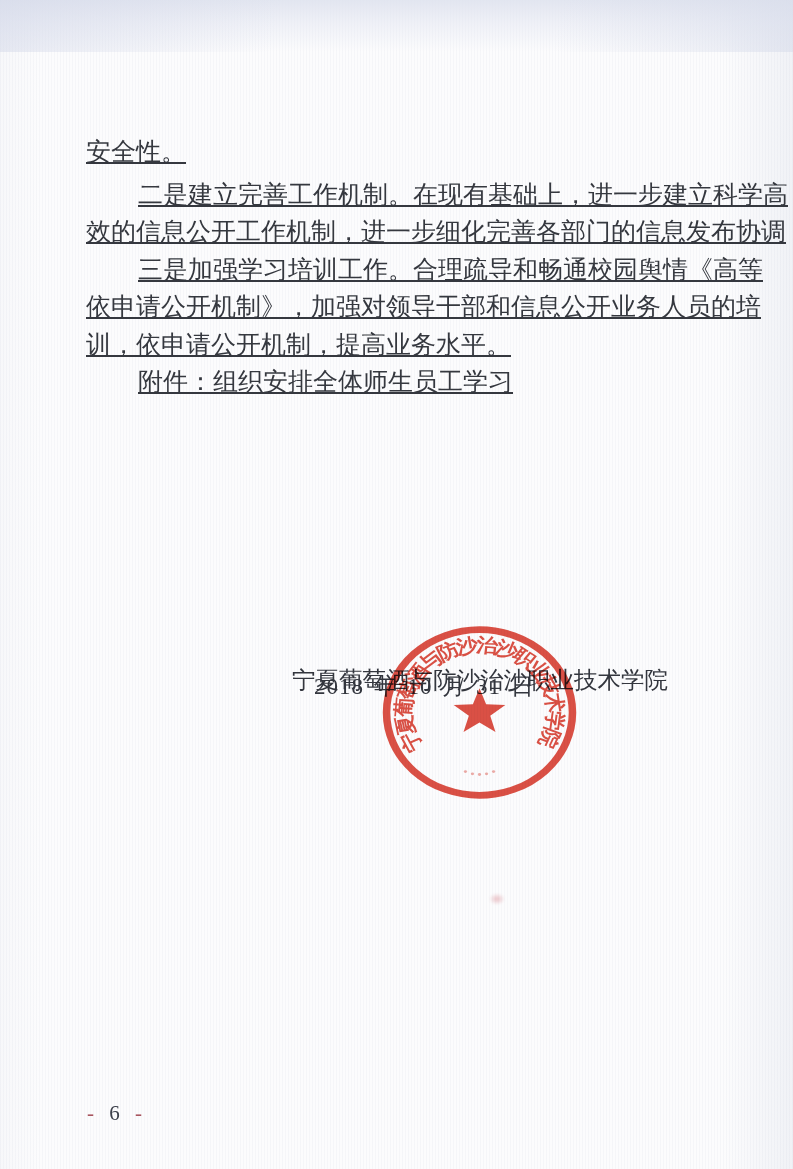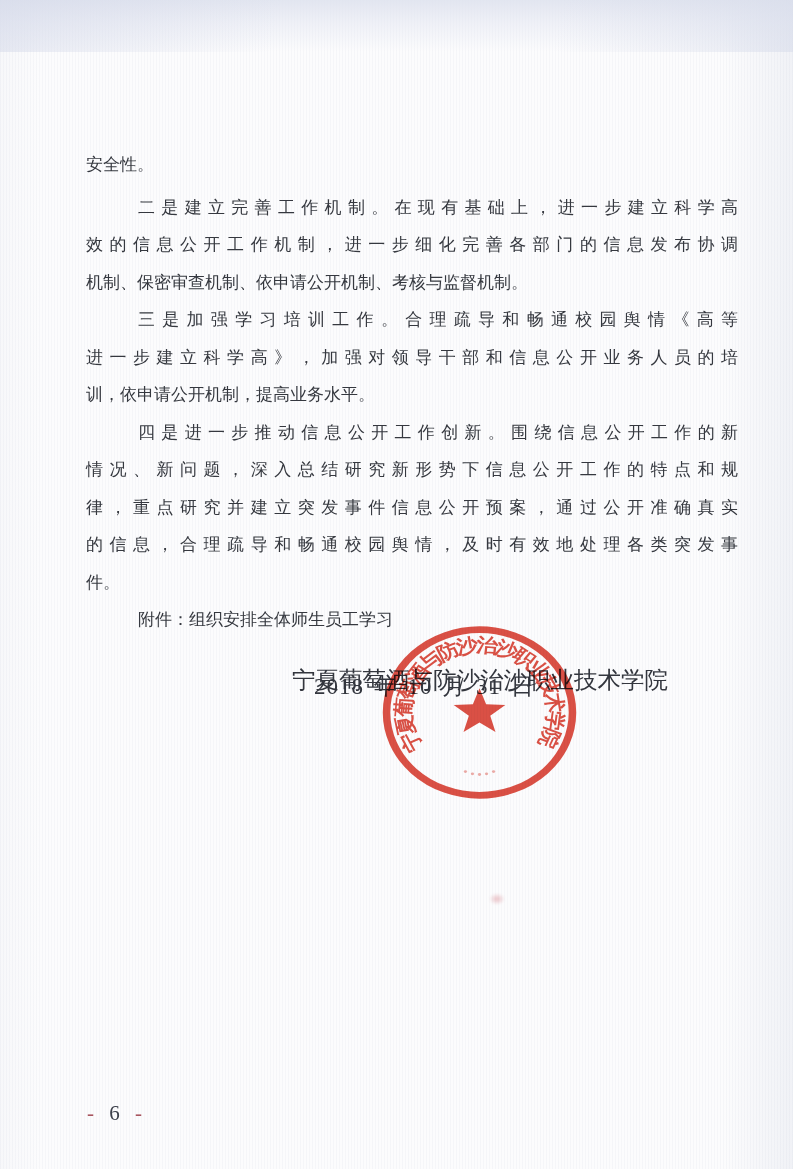--- a/index.html
+++ b/index.html
@@ -25,24 +25,25 @@
     position:absolute;left:0;top:0;width:793px;height:52px;
     background:
       linear-gradient(180deg, rgba(222,226,238,0.85) 0%, rgba(228,231,242,0.55) 45%, rgba(235,237,246,0) 100%);
     pointer-events:none;
   }
   .top-band::after{
     content:"";position:absolute;left:0;top:0;width:100%;height:100%;
     background:linear-gradient(100deg, rgba(210,215,232,0.5) 0%, rgba(255,255,255,0) 35%, rgba(255,255,255,0) 70%, rgba(214,219,234,0.55) 100%);
   }
   .doc-text{
-    position:absolute;left:86px;top:146px;width:652px;
-    font-size:17px;line-height:37.5px;
+    position:absolute;left:86px;top:133px;width:652px;
+    font-size:25px;line-height:37.5px;
     color:#35383f;
     letter-spacing:0;
+    text-decoration:underline;
   }
   .para{margin:0;}
   .para-gap{margin-top:5px;}
   .tline{
     height:37.5px;
     white-space:nowrap;
     text-align:left;
   }
   .tline.just{
     text-align:justify;
@@ -88,33 +89,25 @@
 <div class="page">
   <div class="top-band"></div>
 
   <div class="doc-text">
       <div class="para">
         <div class="tline">安全性。</div>
       </div>
       <div class="para para-gap">
         <div class="tline just ind">二是建立完善工作机制。在现有基础上，进一步建立科学高</div>
         <div class="tline just">效的信息公开工作机制，进一步细化完善各部门的信息发布协调</div>
-        <div class="tline">机制、保密审查机制、依申请公开机制、考核与监督机制。</div>
       </div>
       <div class="para">
         <div class="tline just ind">三是加强学习培训工作。合理疏导和畅通校园舆情《高等</div>
-        <div class="tline just">进一步建立科学高》，加强对领导干部和信息公开业务人员的培</div>
+        <div class="tline just">依申请公开机制》，加强对领导干部和信息公开业务人员的培</div>
         <div class="tline">训，依申请公开机制，提高业务水平。</div>
-      </div>
-      <div class="para">
-        <div class="tline just ind">四是进一步推动信息公开工作创新。围绕信息公开工作的新</div>
-        <div class="tline just">情况、新问题，深入总结研究新形势下信息公开工作的特点和规</div>
-        <div class="tline just">律，重点研究并建立突发事件信息公开预案，通过公开准确真实</div>
-        <div class="tline just">的信息，合理疏导和畅通校园舆情，及时有效地处理各类突发事</div>
-        <div class="tline">件。</div>
       </div>
       <div class="para">
         <div class="tline ind">附件：组织安排全体师生员工学习</div>
       </div>
     </div>
 
   <div class="sig-line">宁夏葡萄酒与防沙治沙职业技术学院</div>
   <div class="date-line">2018 年 10 月 31 日</div>
 
   <svg class="seal" viewBox="0 0 200 200" preserveAspectRatio="none" xmlns="http://www.w3.org/2000/svg">

